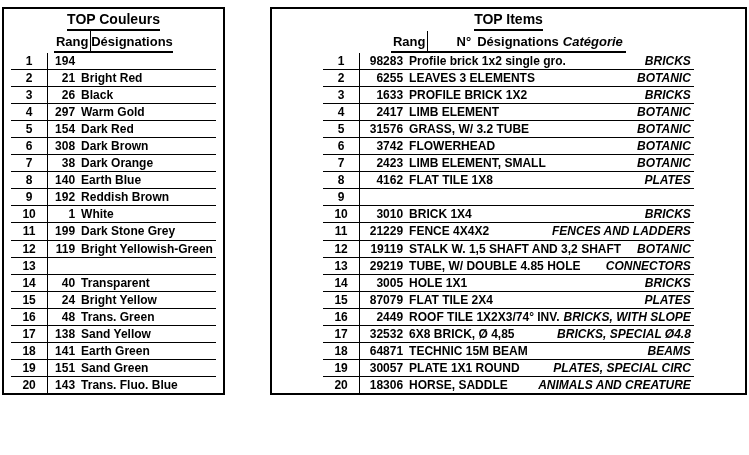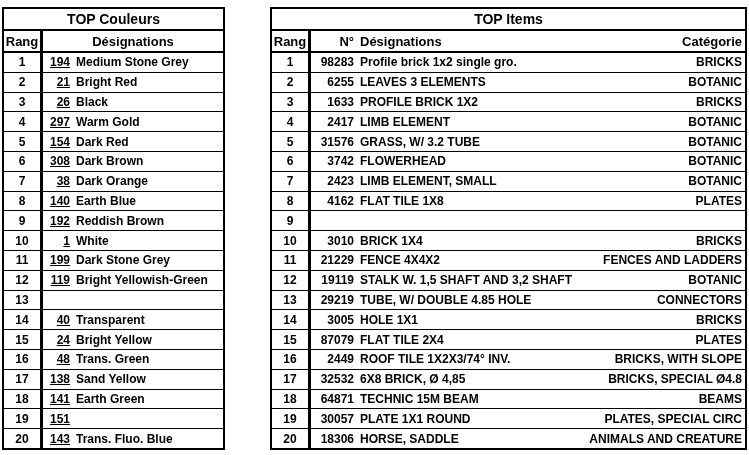--- a/index.html
+++ b/index.html
@@ -3,68 +3,67 @@
 <meta charset="utf-8">
 <style>
   html,body{margin:0;padding:0;}
   body{
     width:749px;height:455px;position:relative;
     background:#ffffff;color:#000000;
     font-family:"Liberation Sans",sans-serif;font-weight:bold;
     overflow:hidden;
   }
   .tbl{
-    position:absolute;top:7px;height:443px;box-sizing:border-box;
+    position:absolute;top:7px;height:388px;box-sizing:border-box;
     border:2px solid #000;background:#fff;
-    display:flex;flex-direction:column;
+    display:flex;flex-direction:column;align-items:center;
   }
   #left-table{left:2px;width:223px;}
   #right-table{left:270px;width:477px;}
   .title{
     flex:0 0 20px;line-height:20px;text-align:center;
     font-size:14px;border-bottom:2px solid #000;
     white-space:nowrap;overflow:hidden;
   }
   .hdr{
     flex:0 0 20px;display:flex;align-items:stretch;
     font-size:13px;border-bottom:2px solid #000;
   }
   .rows{flex:1 1 auto;display:flex;flex-direction:column;min-height:0;}
   .row{flex:1 1 0;display:flex;align-items:stretch;font-size:12px;min-height:0;}
   .row + .row{border-top:1px solid #000;}
   .rang{
-    flex:0 0 36px;width:36px;border-right:3px solid #000000;
+    flex:0 0 36px;width:36px;border-right:1px solid #000000;
     display:flex;align-items:center;justify-content:center;
   }
   .desig{
     flex:1 1 auto;min-width:0;display:flex;align-items:center;
     padding:0 3px;white-space:nowrap;overflow:hidden;
   }
   .num{flex:0 0 auto;text-align:right;margin-right:6px;}
-  #left-table  .num{width:24px;text-decoration:underline;}
+  #left-table  .num{width:24px;}
   #right-table .num{width:40px;}
   .name{flex:1 1 auto;overflow:hidden;text-overflow:clip;}
-  .cat{flex:0 0 auto;text-align:right;padding-left:4px;white-space:nowrap;}
+  .cat{flex:0 0 auto;text-align:right;padding-left:4px;white-space:nowrap;font-style:italic;}
   .hdr-center{flex:1;display:flex;align-items:center;justify-content:center;}
 </style>
 </head>
 <body>
 
 <div class="tbl" id="left-table">
   <div class="title">TOP Couleurs</div>
   <div class="hdr">
     <div class="rang">Rang</div>
     <div class="hdr-center">Désignations</div>
   </div>
   <div class="rows" id="left-rows">
       <div class="row">
         <div class="rang">1</div>
         <div class="desig">
           <span class="num">194</span>
-          <span class="name">Medium Stone Grey</span>
         </div>
       </div>
       <div class="row">
         <div class="rang">2</div>
         <div class="desig">
           <span class="num">21</span>
           <span class="name">Bright Red</span>
         </div>
       </div>
       <div class="row">
@@ -172,20 +171,21 @@
         <div class="rang">18</div>
         <div class="desig">
           <span class="num">141</span>
           <span class="name">Earth Green</span>
         </div>
       </div>
       <div class="row">
         <div class="rang">19</div>
         <div class="desig">
           <span class="num">151</span>
+          <span class="name">Sand Green</span>
         </div>
       </div>
       <div class="row">
         <div class="rang">20</div>
         <div class="desig">
           <span class="num">143</span>
           <span class="name">Trans. Fluo. Blue</span>
         </div>
       </div>
     </div>

